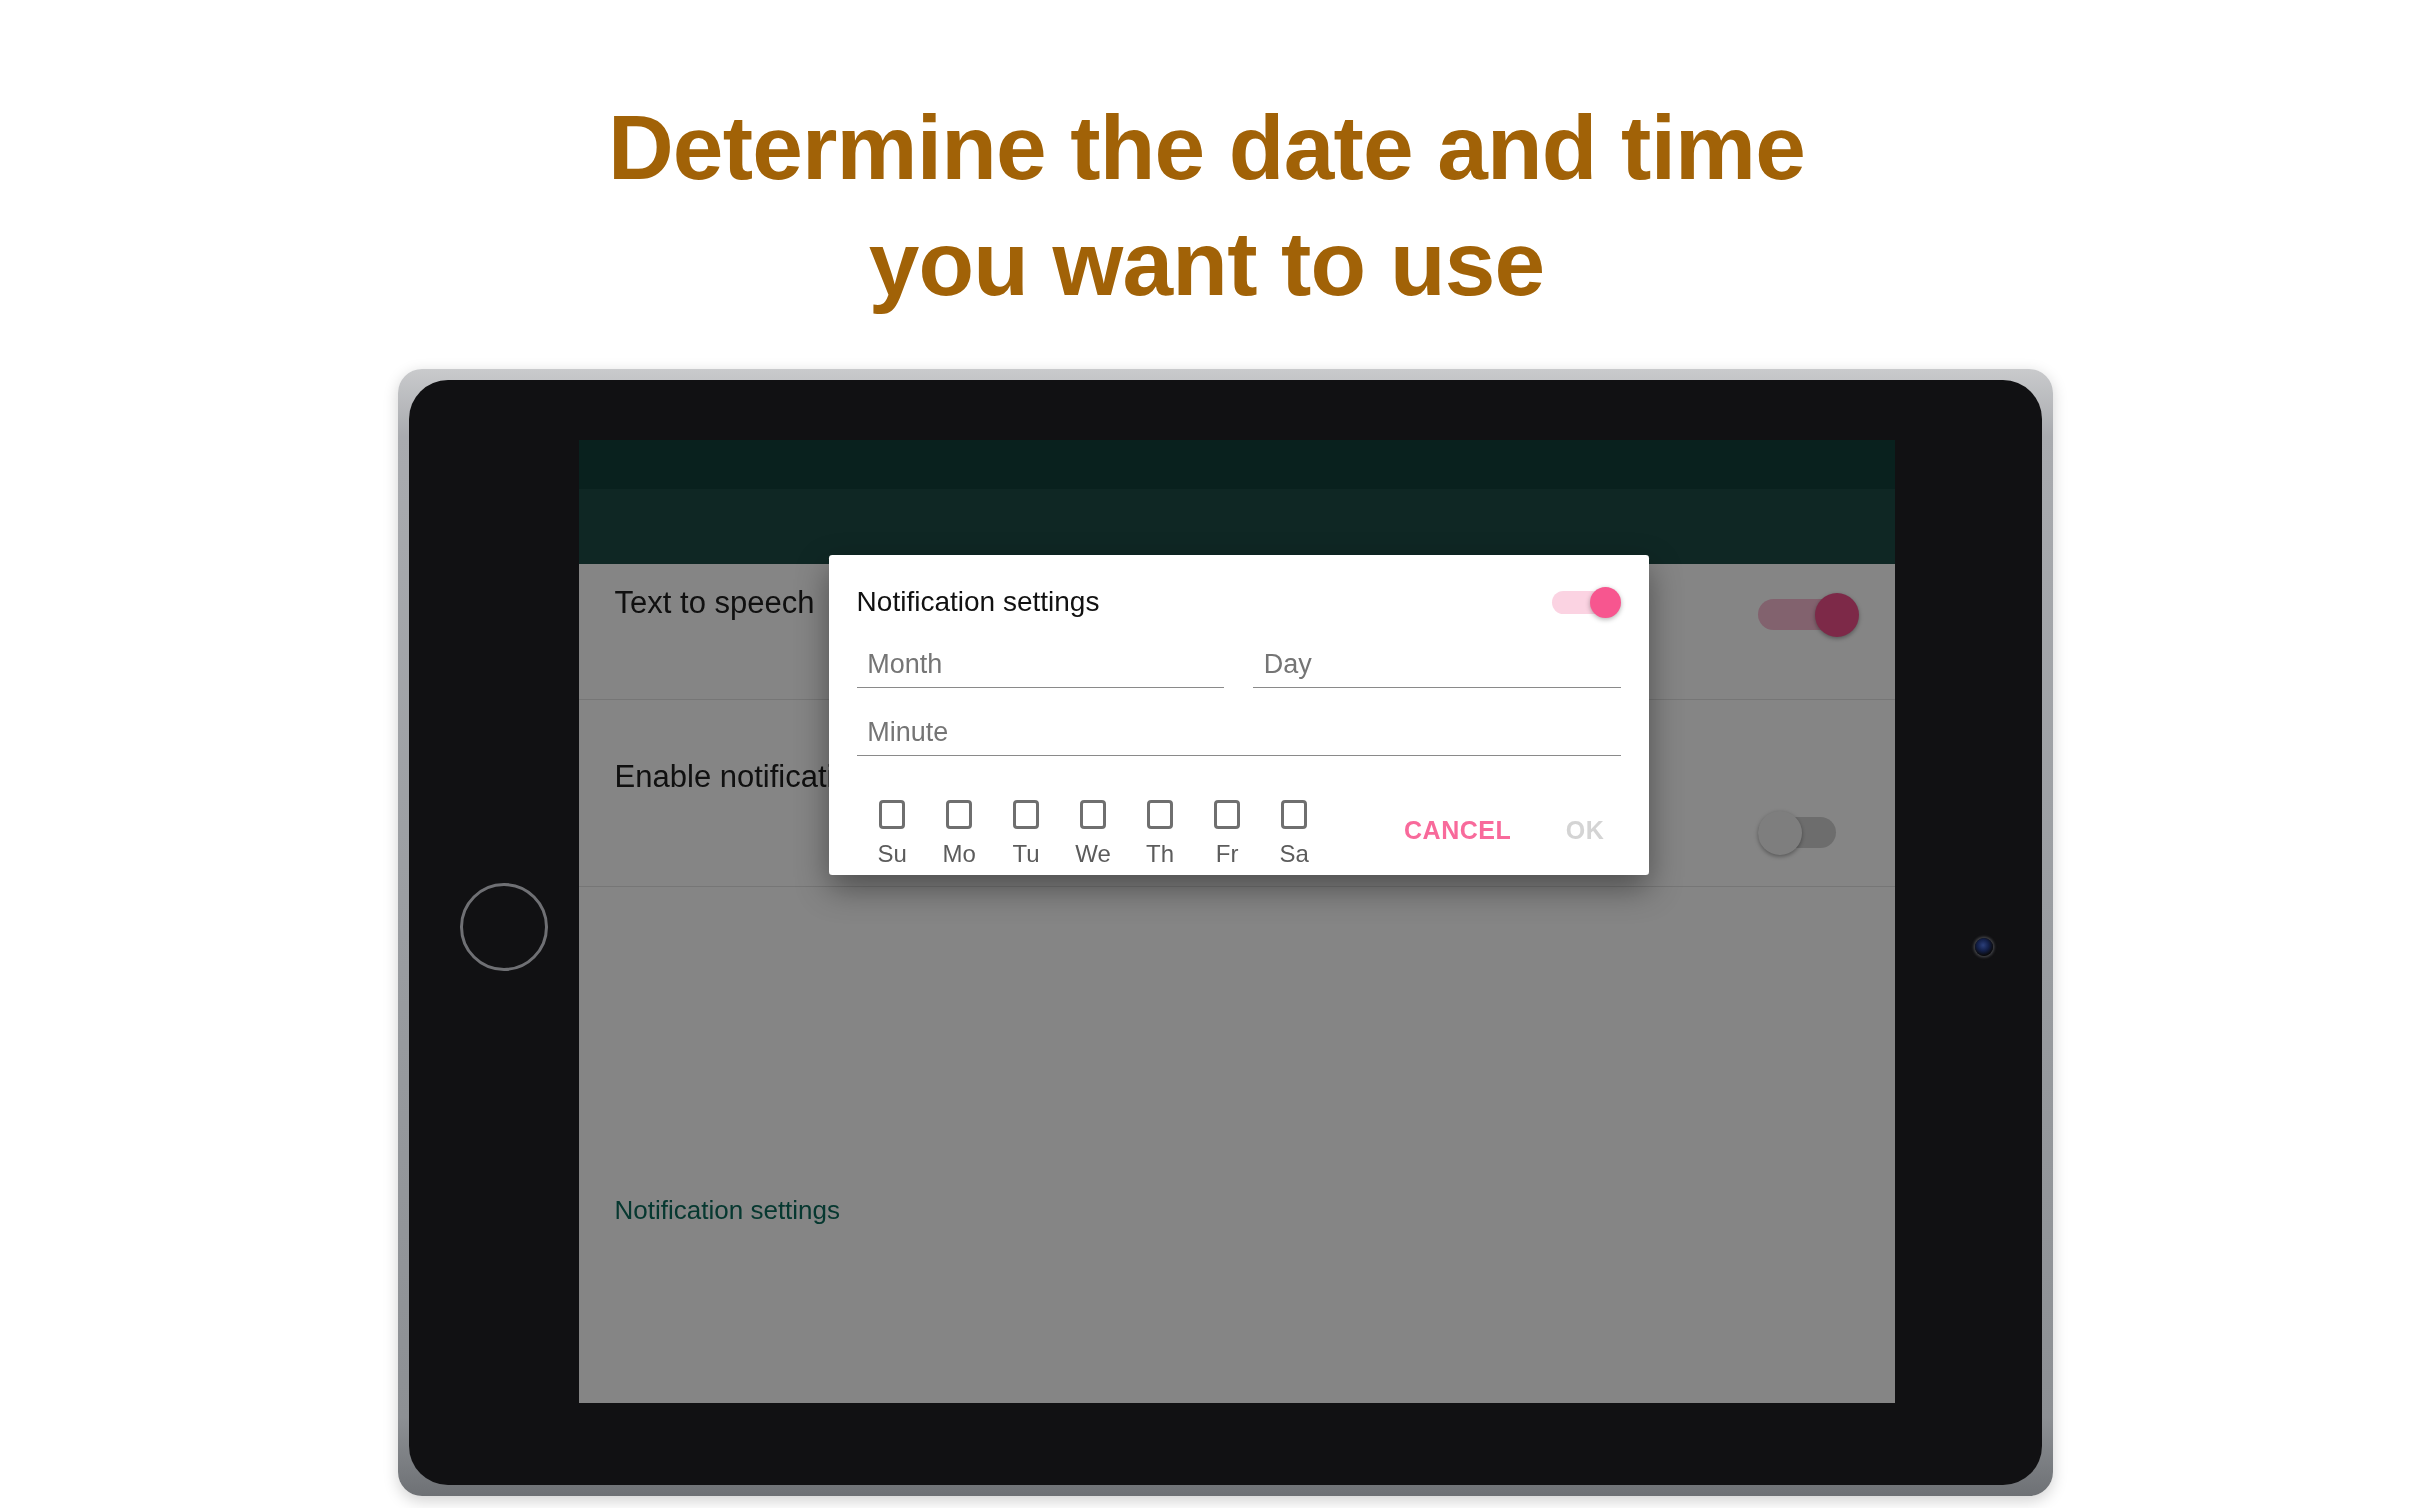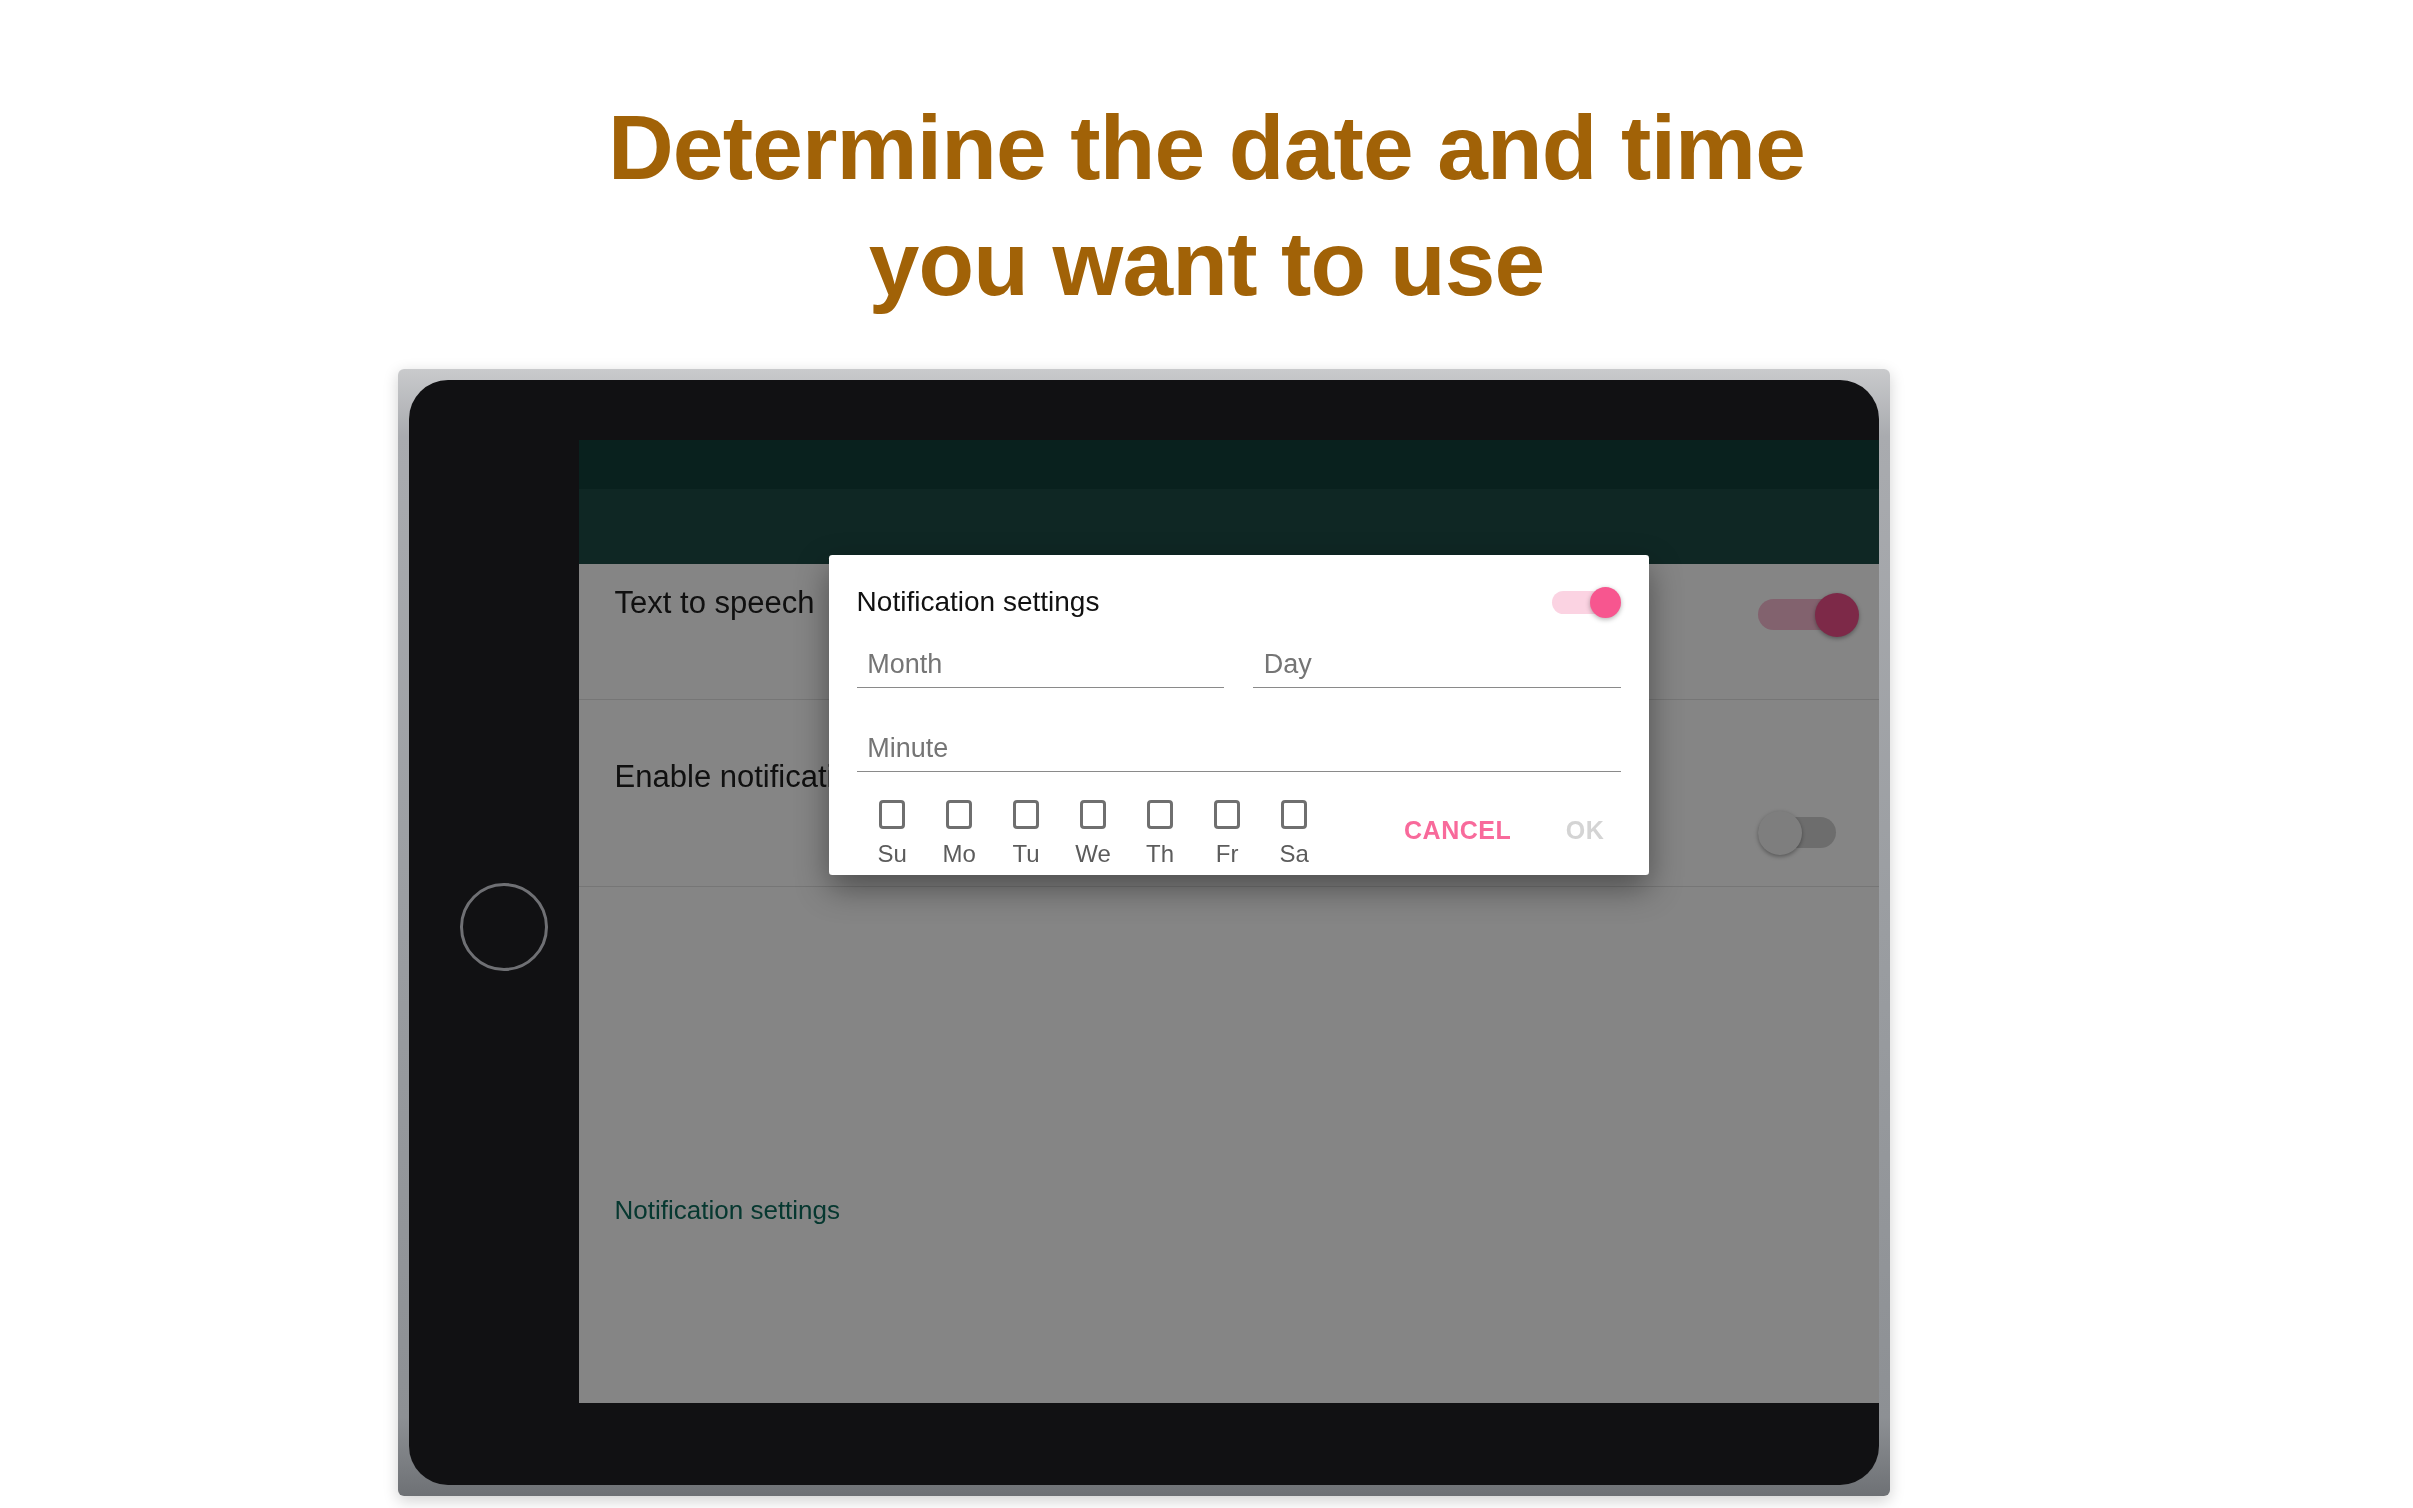--- a/index.html
+++ b/index.html
@@ -33,23 +33,23 @@
     letter-spacing: -0.8px;
     font-family: "Liberation Sans", sans-serif;
     white-space: pre-line;
   }
 
   
   .tablet {
     position: absolute;
     left: 398px;
     top: 369px;
-    width: 1492px;
+    width: 1655px;
     height: 1127px;
-    border-radius: 6px;
+    border-radius: 24px;
     background: linear-gradient(180deg, #c9cacc 0%, #a9abaf 6%, #9a9da1 50%, #8d9094 93%, #6e7175 100%);
     box-shadow: 0 4.9px 14.7px rgba(0,0,0,0.18);
     padding: 10.6px;
   }
   .tablet-inner {
     position: relative;
     width: 100%;
     height: 100%;
     border-radius: 39px;
     background: #111113;
@@ -231,21 +231,21 @@
 
   
   .fields {
     position: absolute;
     left: 28px; right: 28px;
     top: 87px;
   }
   .field-row {
     display: flex;
     gap: 29px;
-    margin-bottom: 38px;
+    margin-bottom: 22px;
   }
   .field {
     flex: 1;
     position: relative;
     height: 46px;
     border-bottom: 1.6px solid #8a8a8a;
   }
   .field input {
     position: absolute;
     inset: 0;

